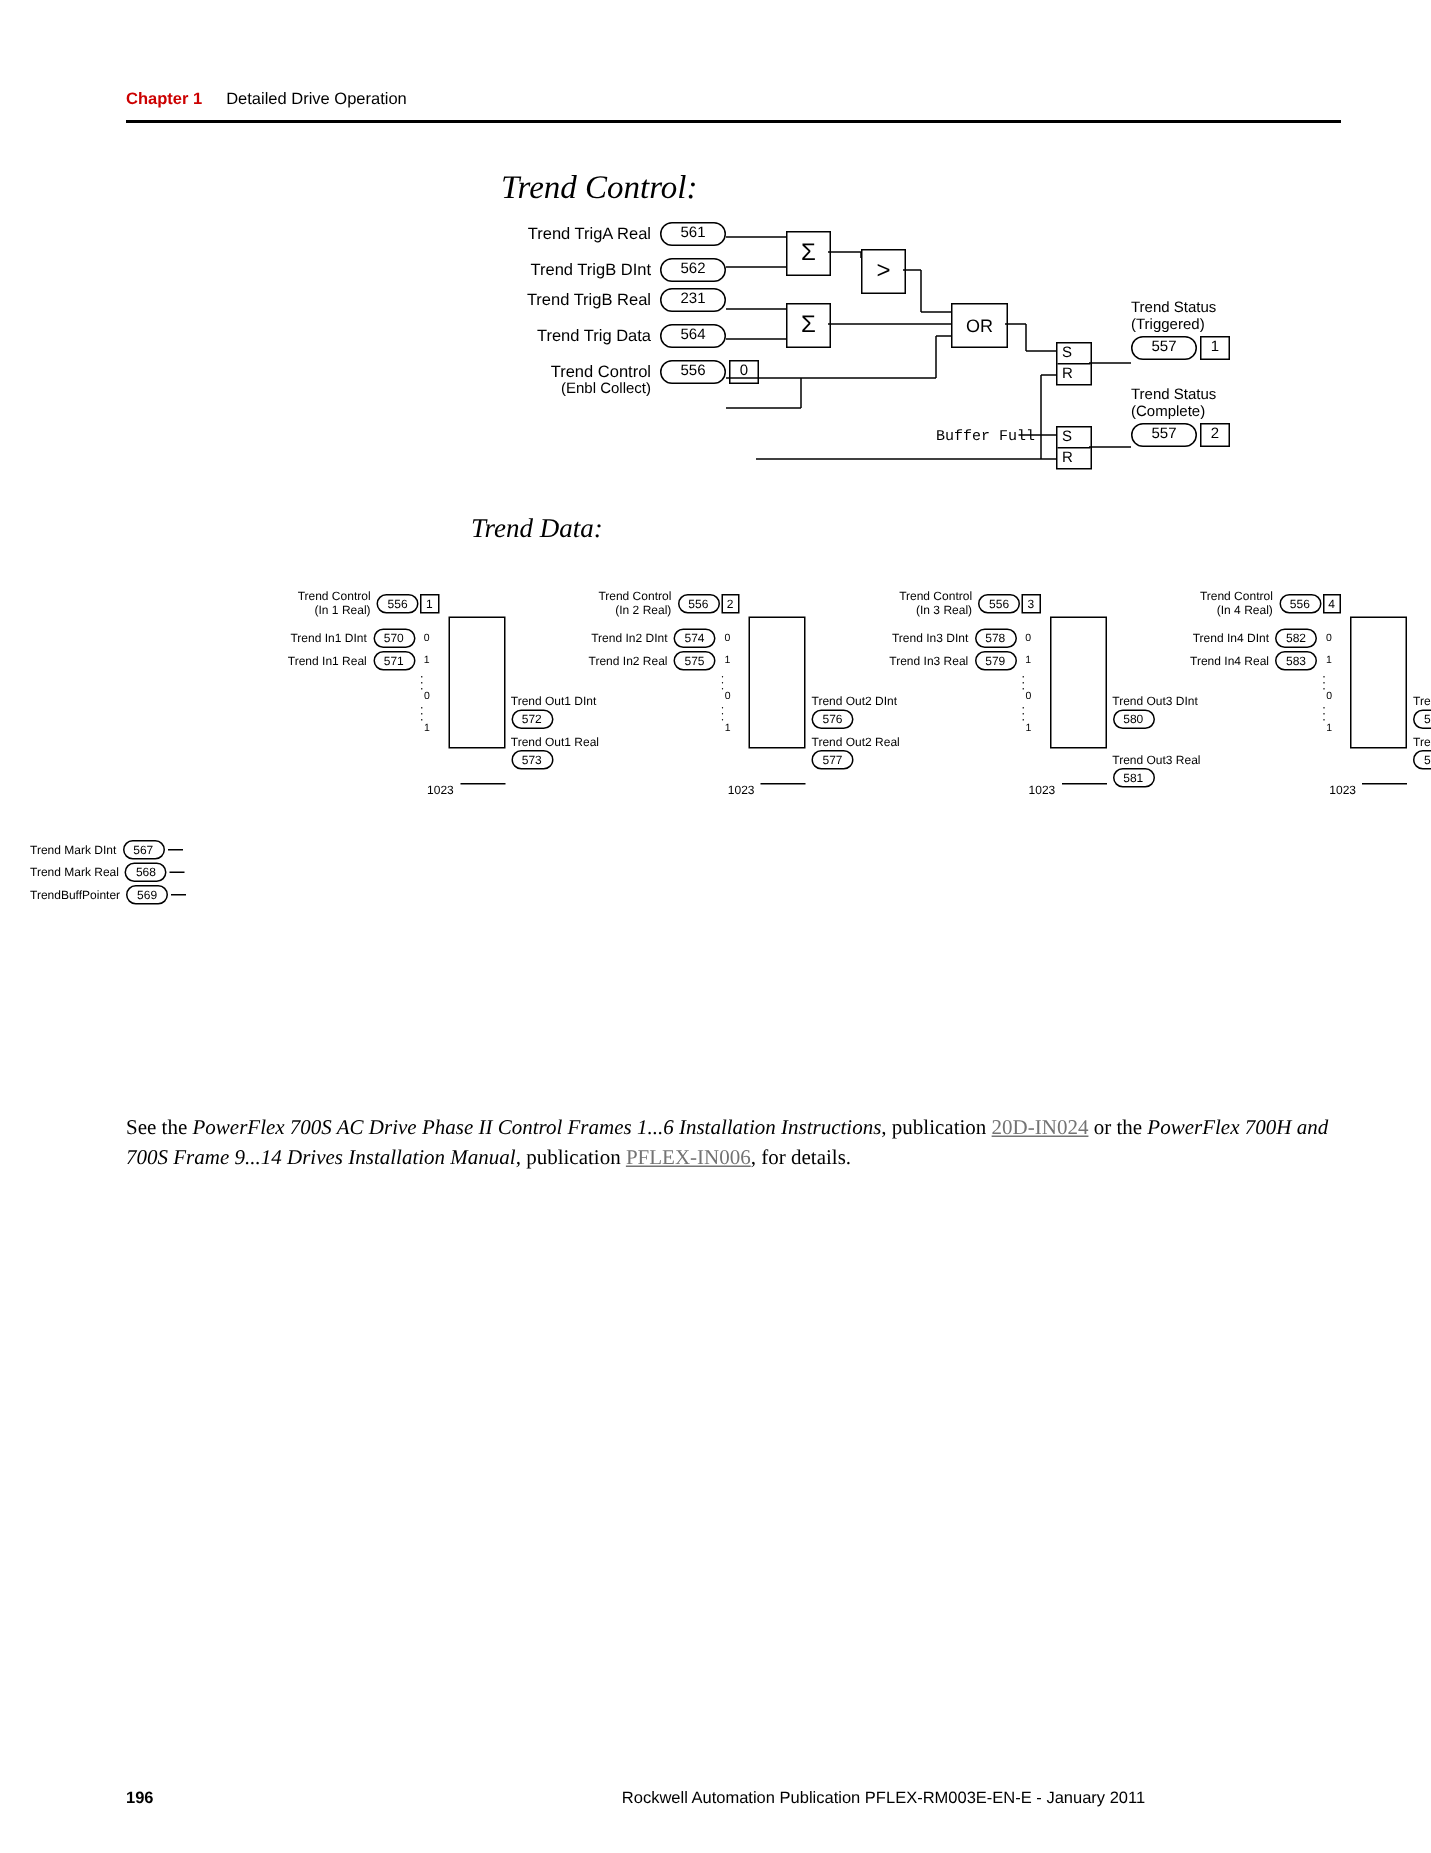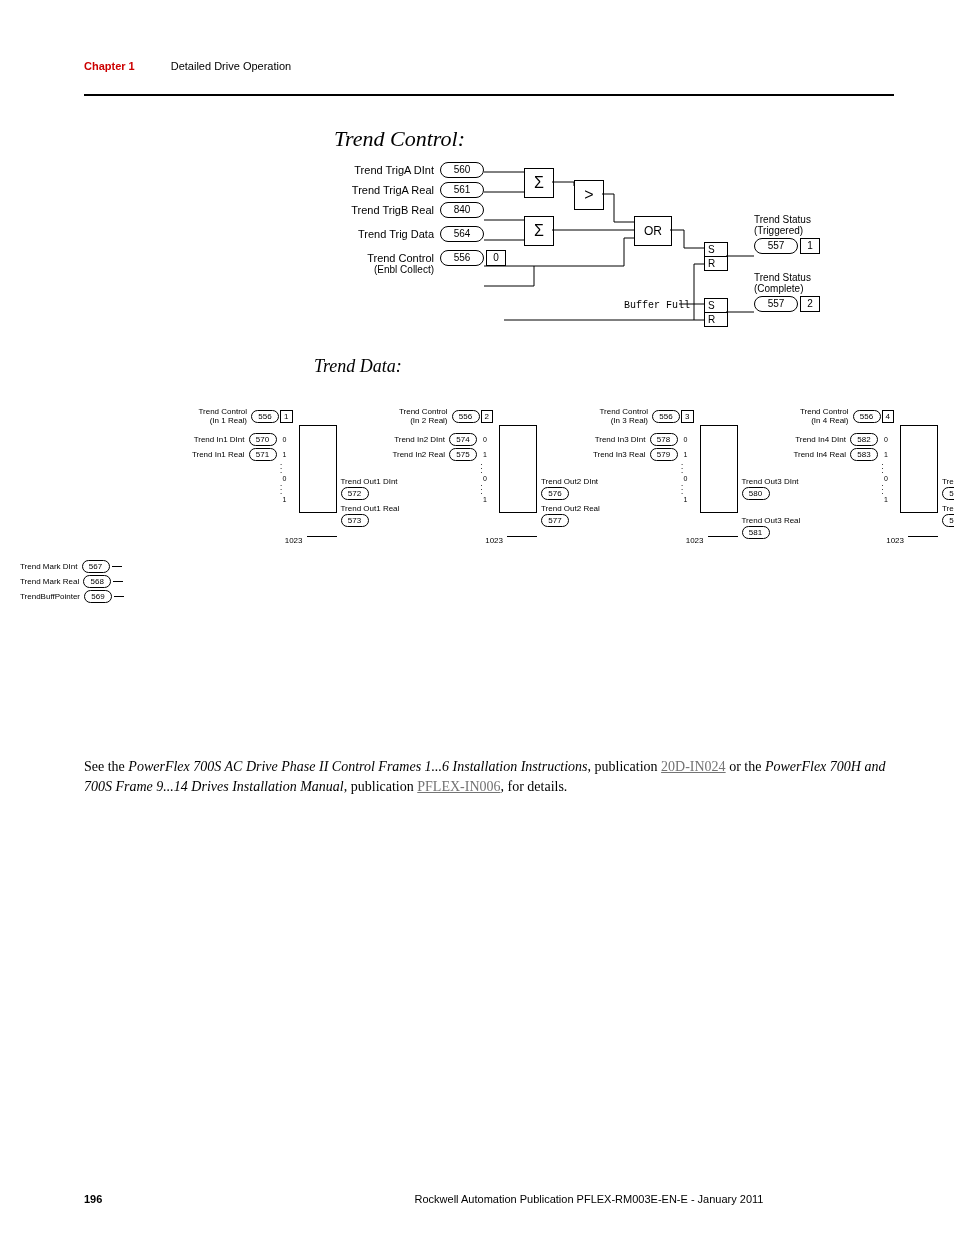--- a/index.html
+++ b/index.html
@@ -13,24 +13,24 @@
     color: #000;
   }
   .page {
     padding: 60px 60px 40px 84px;
     position: relative;
     height: 1135px;
   }
   .header {
     display: flex;
     align-items: baseline;
-    gap: 36px;
+    gap: 16px;
     font-size: 11px;
     border-bottom: 2px solid #000;
-    padding-bottom: 22px;
+    padding-bottom: 8px;
     margin-bottom: 30px;
   }
   .chapter-label {
     color: #c00;
     font-weight: bold;
   }
   .chapter-title {
     color: #000;
   }
   .diagram-title {
@@ -247,30 +247,30 @@
   <div class="header">
     <span class="chapter-label">Chapter 1</span>
     <span class="chapter-title">Detailed Drive Operation</span>
   </div>
 
   <div class="diagram-area" style="height:230px;">
     <div class="diagram-title">Trend Control:</div>
 
     <div style="margin-top:10px; position:relative;">
       <div class="tc-row">
-          <span class="tc-label">Trend TrigA DInt</span>
-          <span class="pill">560</span>
-        </div>
-      <div class="tc-row">
           <span class="tc-label">Trend TrigA Real</span>
           <span class="pill">561</span>
         </div>
+      <div class="tc-row" style="margin-top:8px;">
+          <span class="tc-label">Trend TrigB DInt</span>
+          <span class="pill">562</span>
+        </div>
       <div class="tc-row">
           <span class="tc-label">Trend TrigB Real</span>
-          <span class="pill">840</span>
+          <span class="pill">231</span>
         </div>
       <div class="tc-row" style="margin-top:8px;">
           <span class="tc-label">Trend Trig Data</span>
           <span class="pill">564</span>
         </div>
       <div class="tc-row" style="margin-top:8px;">
           <span class="tc-label">Trend Control</span>
           <span class="pill">556</span>
           <span class="small-box">0</span>
         </div>

